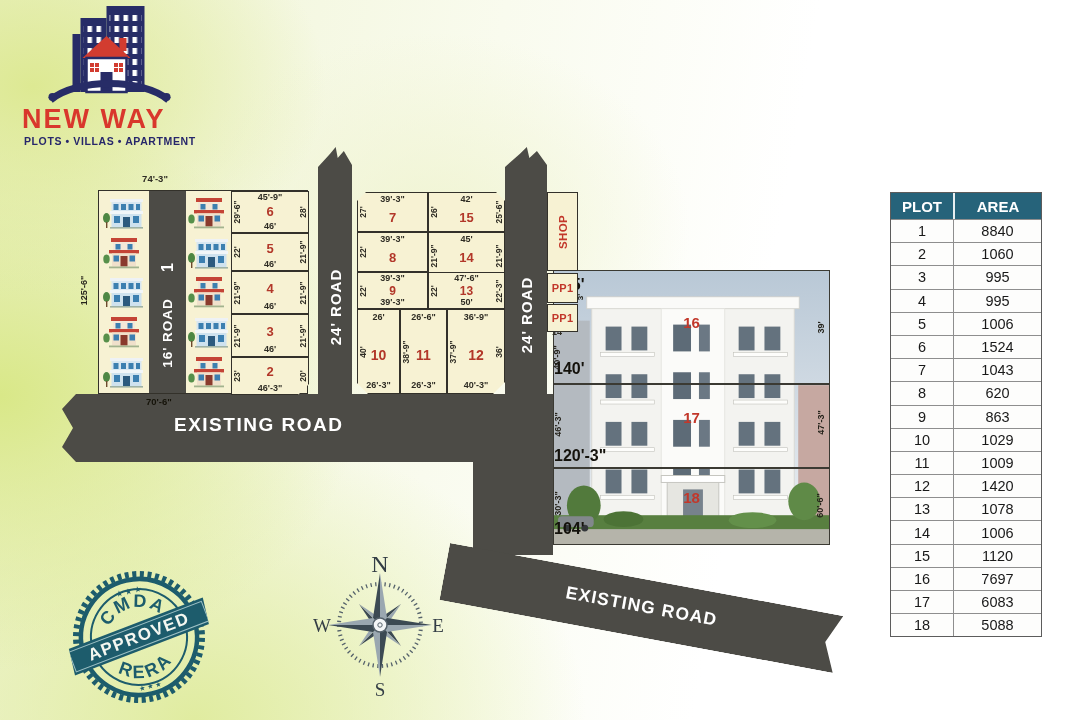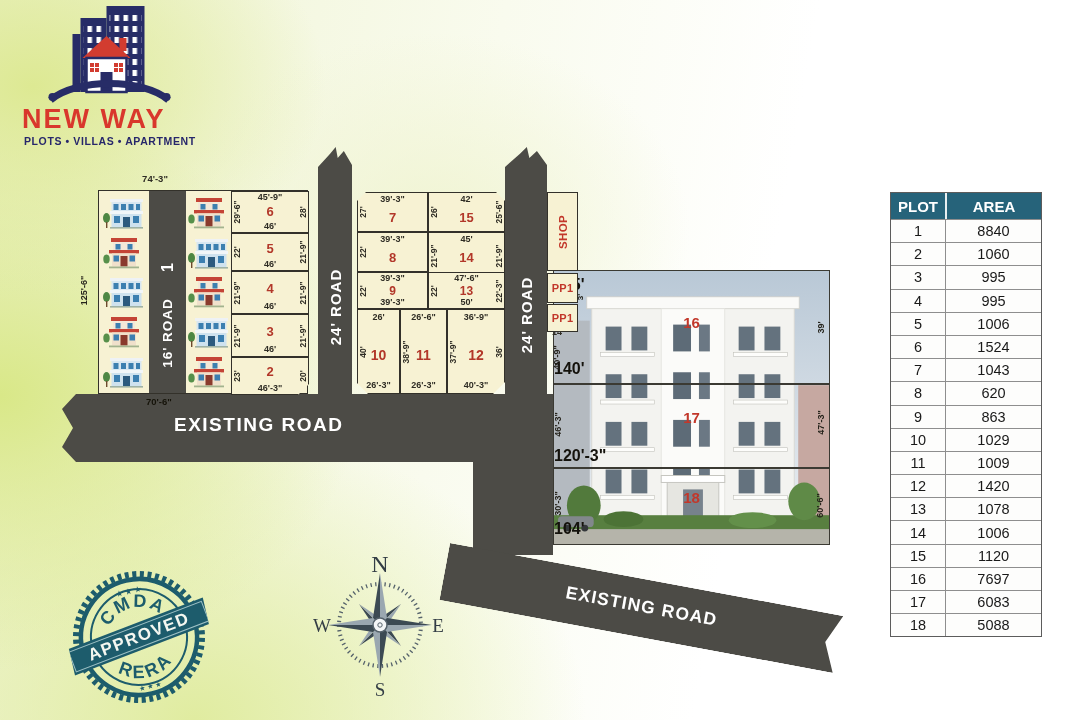--- a/index.html
+++ b/index.html
@@ -33,21 +33,21 @@
   .photo{position:absolute;left:553px;top:270px;width:277px;height:275px;border:1px solid #3b3a33;box-sizing:border-box;}
   .bline{position:absolute;left:0;right:0;height:2px;background:#3b3a33;}
   .bdim{position:absolute;left:0;right:0;text-align:left;font-weight:bold;font-size:16px;color:#14120c;line-height:1;}
   .bnum{position:absolute;left:0;right:0;text-align:center;font-weight:bold;font-size:15px;color:#c2372a;line-height:1;}
   .ybox{position:absolute;background:#f7f2d3;border:1px solid #33312a;box-sizing:border-box;display:flex;align-items:center;justify-content:center;}
   .redlbl{color:#c2372a;font-weight:bold;font-size:11px;letter-spacing:.3px;}
   
   .table{position:absolute;left:890px;top:192px;width:150px;border:1px solid #5c5c5c;background:#fdfdfc;}
   .thead{display:flex;height:26px;background:#26637a;}
   .tcell{display:flex;align-items:center;justify-content:center;box-sizing:border-box;}
-  .tcell.c1{width:54px;}
+  .tcell.c1{width:62px;}
   .tcell.c2{flex:1;}
   .thead .tcell{color:#fff;font-weight:bold;font-size:15px;}
   .thead .tcell.c2{border-left:2px solid #e8eff1;}
   .trow{display:flex;height:22.2px;border-top:1px solid #8e8e8e;}
   .trow .tcell{font-size:14.5px;color:#191919;}
   .trow .tcell.c2{border-left:1px solid #8e8e8e;}
   
   .logo-name{position:absolute;left:22px;top:106px;width:220px;font-size:27px;font-weight:bold;color:#d9372c;letter-spacing:2px;line-height:1;}
   .logo-tag{position:absolute;left:24px;top:136px;width:220px;font-size:10.5px;font-weight:bold;color:#27276b;letter-spacing:.6px;line-height:1;}
 </style>

